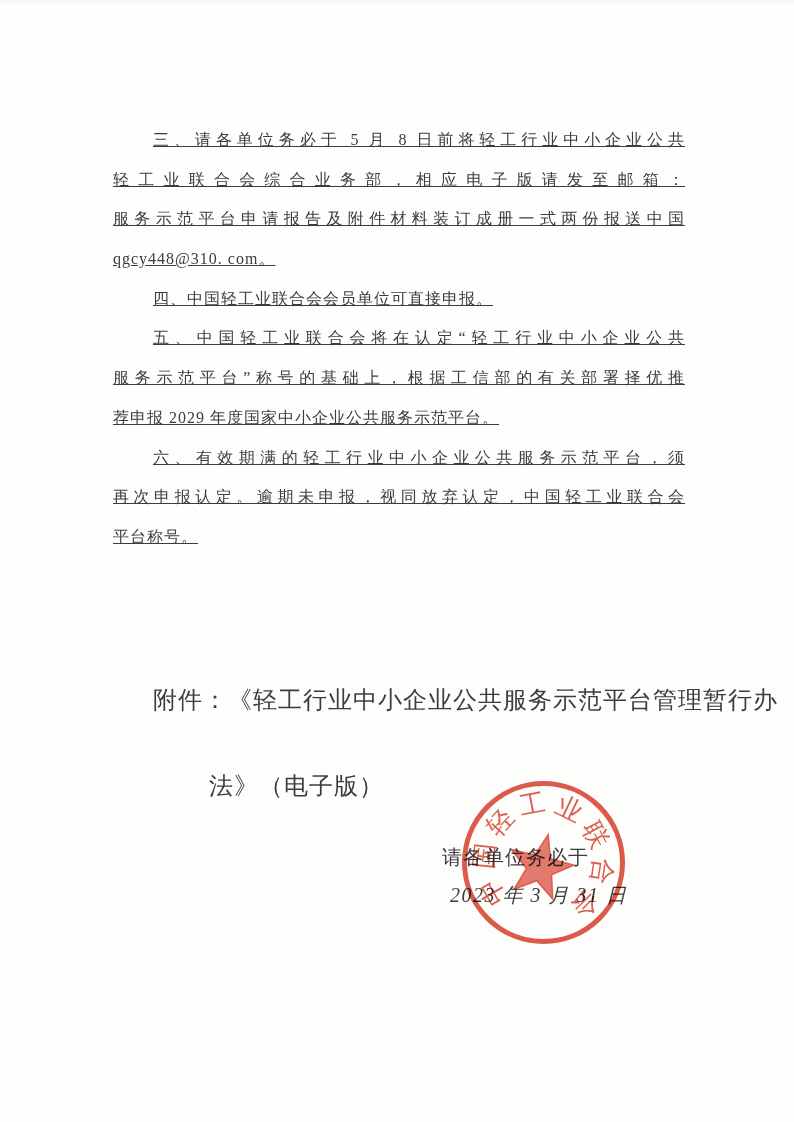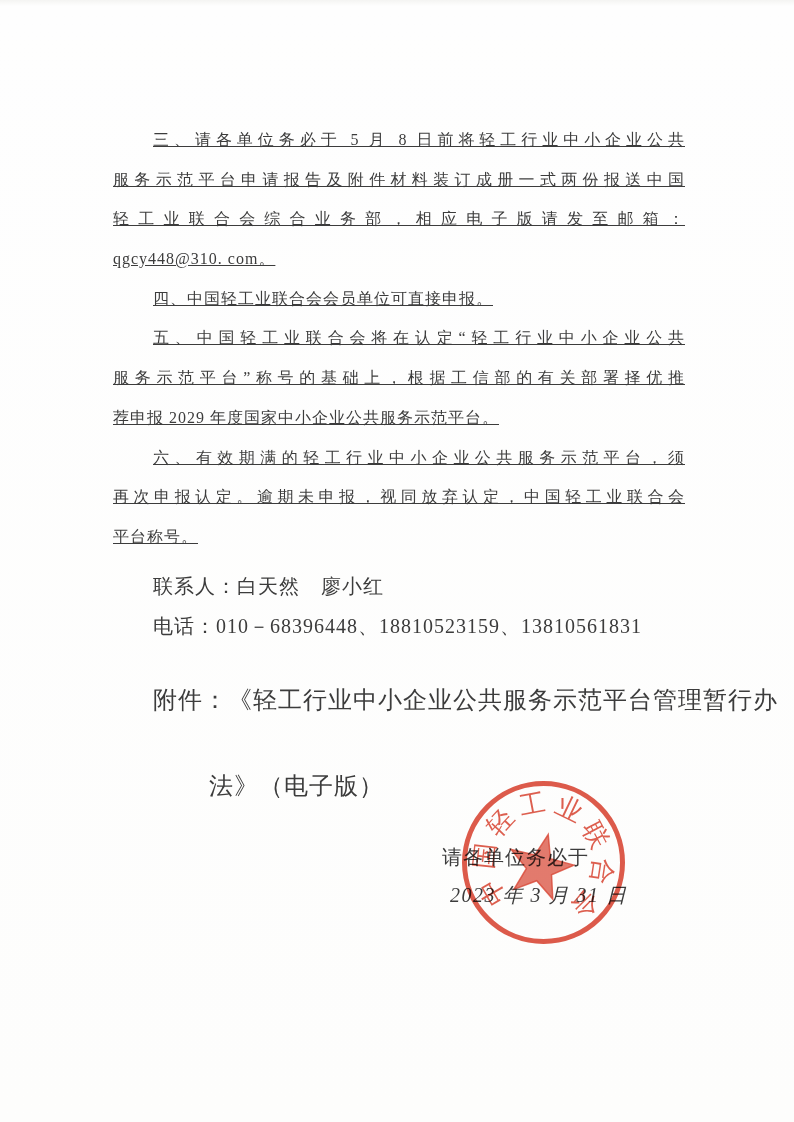--- a/index.html
+++ b/index.html
@@ -77,36 +77,32 @@
     fill-opacity: 0.88;
   }
 </style>
 </head>
 <body>
 
 <div class="page">
 
   <div class="body-text">
     <div class="ln ind just">三、请各单位务必于 5 月 8 日前将轻工行业中小企业公共</div>
+    <div class="ln just">轻工业联合会综合业务部，相应电子版请发至邮箱：</div>
     <div class="ln just">服务示范平台申请报告及附件材料装订成册一式两份报送中国</div>
-    <div class="ln just">轻工业联合会综合业务部，相应电子版请发至邮箱：</div>
     <div class="ln">qgcy448@310. com。</div>
     <div class="ln ind">四、中国轻工业联合会会员单位可直接申报。</div>
     <div class="ln ind just">五、中国轻工业联合会将在认定“轻工行业中小企业公共</div>
     <div class="ln just">服务示范平台”称号的基础上，根据工信部的有关部署择优推</div>
     <div class="ln">荐申报 2029 年度国家中小企业公共服务示范平台。</div>
     <div class="ln ind just">六、有效期满的轻工行业中小企业公共服务示范平台，须</div>
     <div class="ln just">再次申报认定。逾期未申报，视同放弃认定，中国轻工业联合会</div>
     <div class="ln">平台称号。</div>
   </div>
 
-  <div class="contact">
-    <div class="ln ind">联系人：白天然　廖小红</div>
-    <div class="ln ind">电话：010－68396448、18810523159、13810561831</div>
-  </div>
 
   <div class="attachment">
     <div class="ln ind">附件：《轻工行业中小企业公共服务示范平台管理暂行办</div>
     <div class="ln ind2">法》（电子版）</div>
   </div>
 
   <div class="sig-org">请各单位务必于</div>
   <div class="sig-date">2023 年 3 月 31 日</div>
 
   <svg class="seal-svg" viewBox="0 0 201 201" xmlns="http://www.w3.org/2000/svg">

